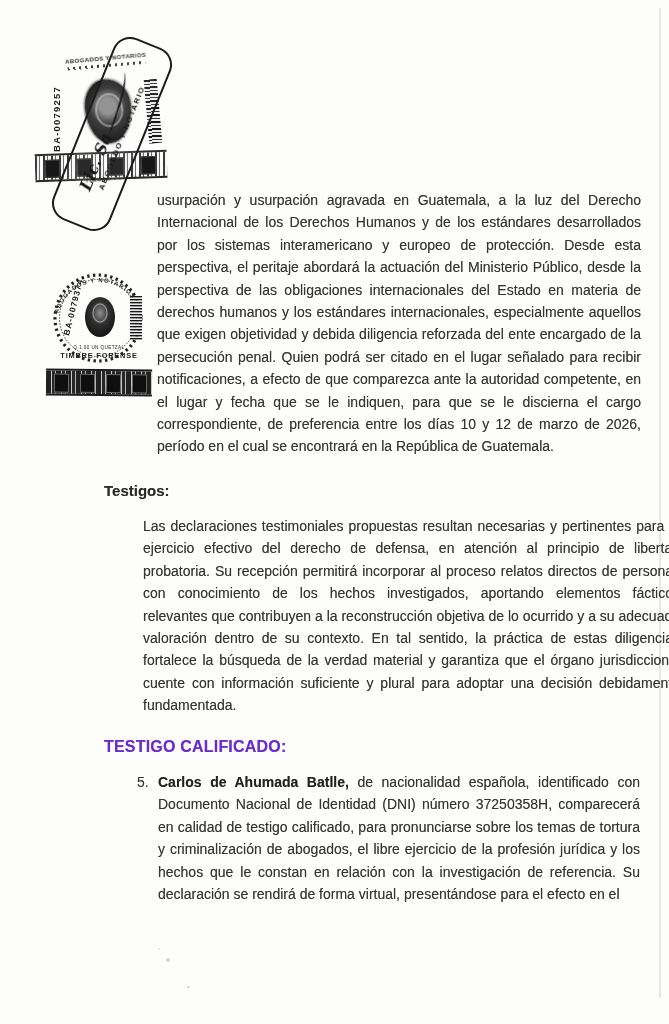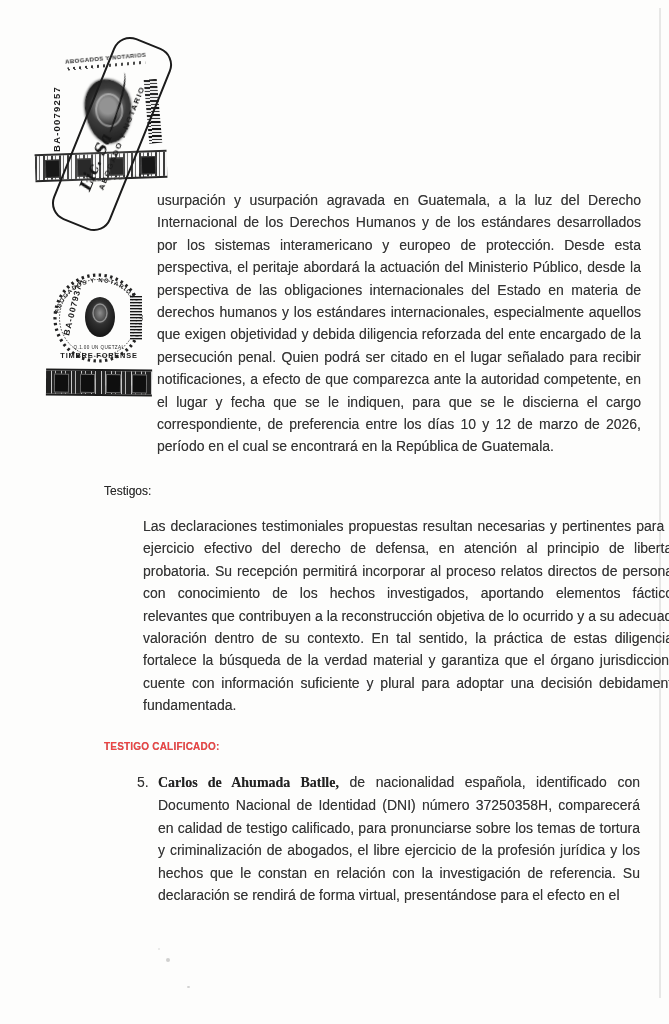--- a/index.html
+++ b/index.html
@@ -13,27 +13,27 @@
   .scan-edge{position:absolute;left:659px;top:8px;width:2px;height:990px;background:#e7e7e6;}
   .speck{position:absolute;border-radius:50%;background:#9a9a9a;opacity:.45;}
 
   
   .txt{
     position:absolute;text-align:justify;
     font-size:14px;line-height:22.4px;color:#343434;
     text-shadow:0 0 .5px rgba(30,30,30,.45);
   }
   .p1{left:157px;top:189px;width:484px;}
-  .h-testigos{left:104px;top:480px;font-weight:normal;font-size:12px;color:#2a2a2a;}
+  .h-testigos{left:104px;top:480px;font-weight:bold;font-size:15px;color:#2a2a2a;}
   .p2{left:104px;top:515px;width:537px;margin-left:39px;}
-  .h-calificado{left:104px;top:736px;font-weight:bold;font-size:10px;letter-spacing:.2px;color:#ef4444;}
+  .h-calificado{left:104px;top:736px;font-weight:bold;font-size:16px;letter-spacing:.2px;color:#6d28d9;}
   .item5{left:137px;top:771px;width:503px;}
   .item5 .num{position:absolute;left:0;top:0;}
   .item5 .ibody{display:block;margin-left:21px;text-align:justify;}
-  .bold{font-weight:bold;color:#222;font-family:Liberation Serif, serif;}
+  .bold{font-weight:bold;color:#222;}
 
   
   .stamp-top{position:absolute;left:35px;top:30px;width:140px;height:215px;}
   .timbre1{
     position:absolute;left:25px;top:25px;width:102px;height:128px;
     transform:rotate(-5deg);color:#1f1f1f;
   }
   .timbre1 .hdr{font-size:6px;font-weight:bold;letter-spacing:.4px;text-align:center;white-space:nowrap;
     color:#222;filter:blur(.2px);}
   .timbre1 .digits{height:3px;margin:3px 12px 0 12px;

